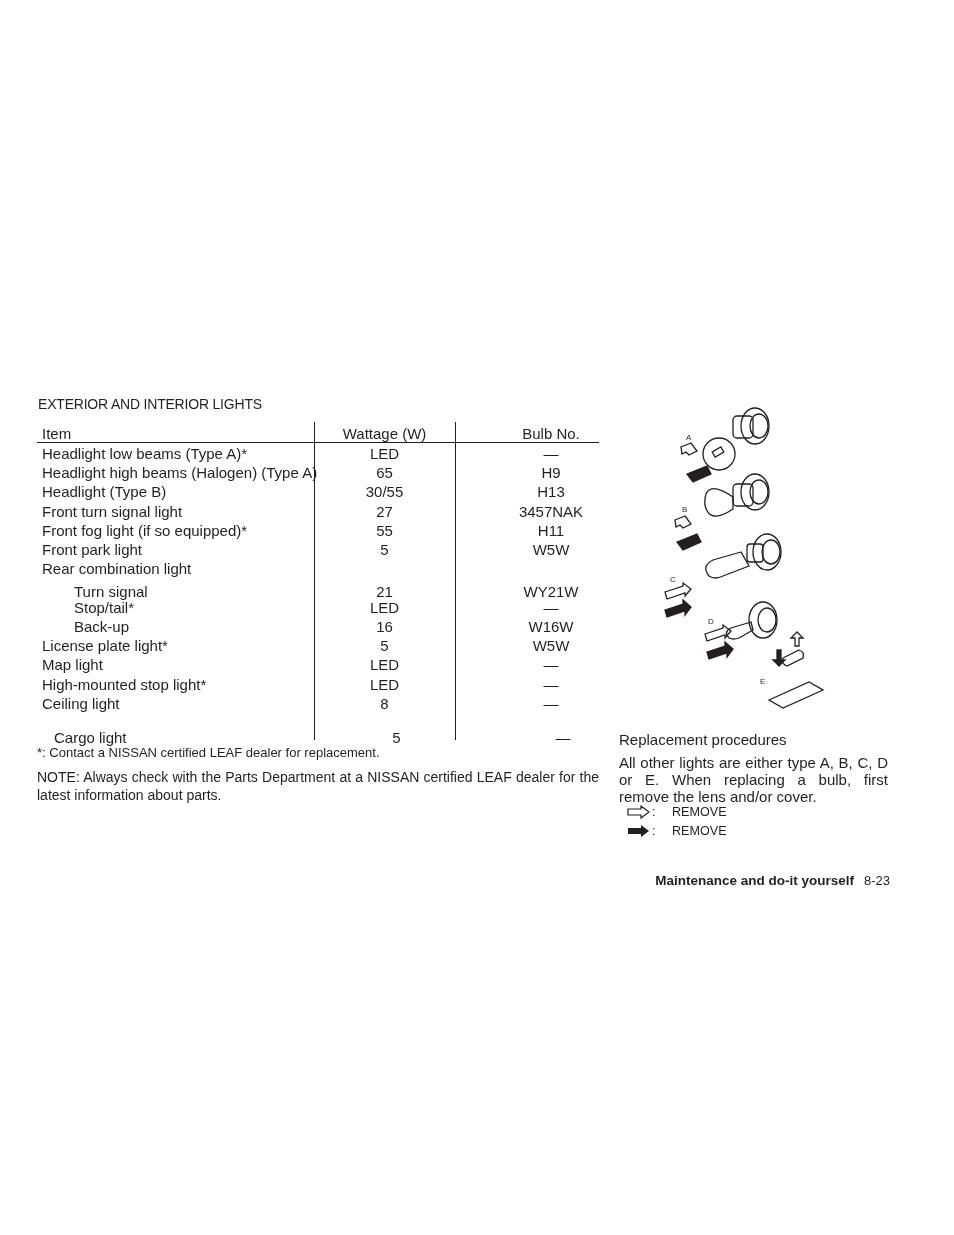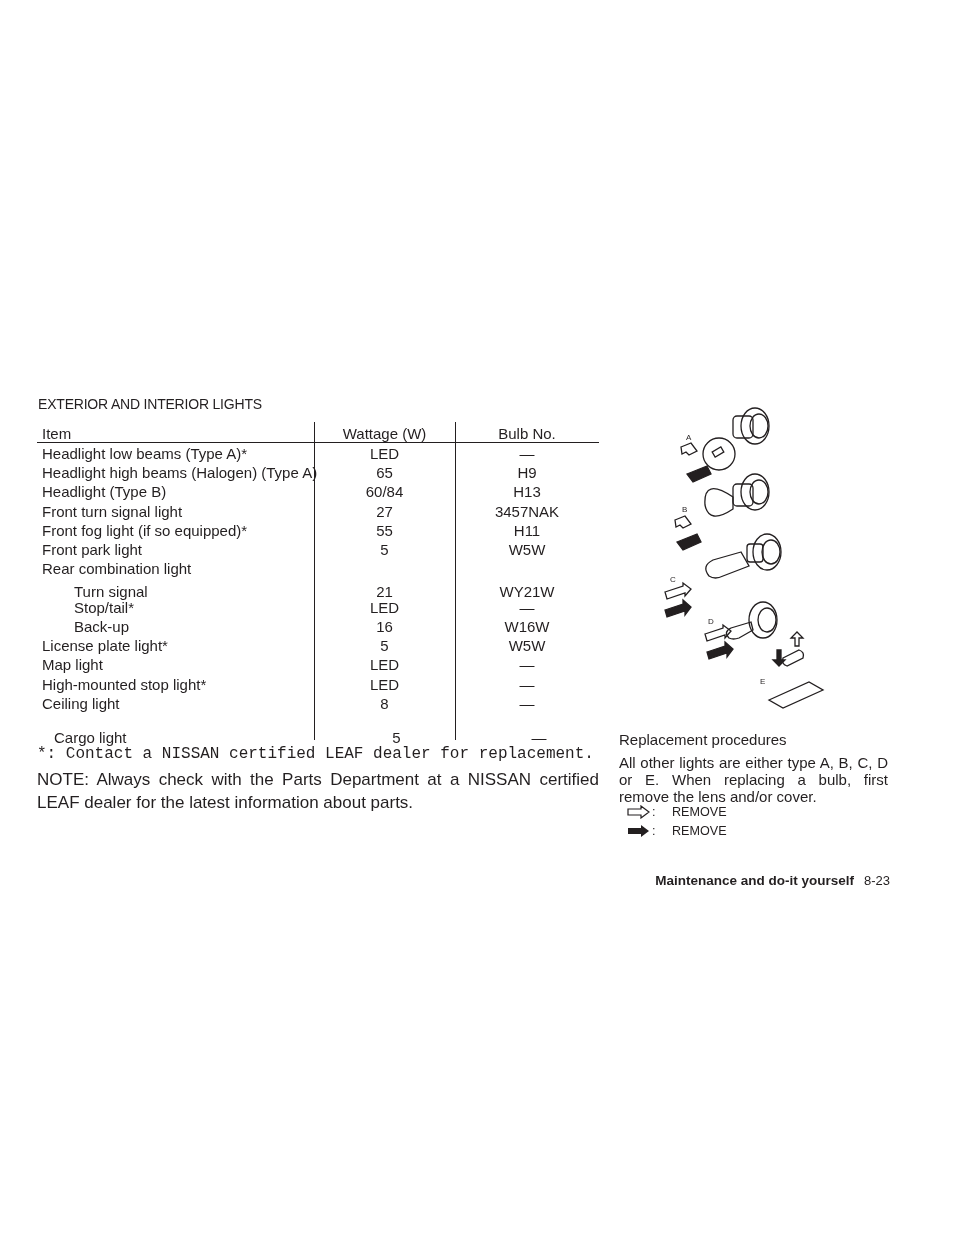--- a/index.html
+++ b/index.html
@@ -6,23 +6,23 @@
   body { width:954px; height:1235px; position:relative; overflow:hidden;
          font-family:"Liberation Sans", sans-serif; color:#231f20; }
   .heading { position:absolute; left:38px; top:396px; font-size:14px; letter-spacing:-0.2px; }
   .table { position:absolute; left:37px; top:422px; width:562px; font-size:15px; }
   .vline { position:absolute; width:1px; background:#231f20; }
   .hline { position:absolute; left:0; width:562px; height:1px; background:#231f20; top:20px; }
   .row { position:absolute; left:0; height:19px; width:562px; }
   .c-item { position:absolute; left:5px; white-space:nowrap; }
   .c-item.indent { left:37px; }
   .c-watt { position:absolute; left:277px; width:141px; text-align:center; }
-  .c-bulb { position:absolute; left:418px; width:144px; text-align:center; }
-  .footnote { position:absolute; left:37px; top:745px; font-size:16px;font-family:Liberation Mono, monospace; }
-  .note { position:absolute; left:37px; top:768px; width:562px; font-size:17px; line-height:23px; text-align:justify; }
+  .c-bulb { position:absolute; left:418px; width:144px; text-align:center;padding-left:24px; }
+  .footnote { position:absolute; left:37px; top:745px; font-size:13px; }
+  .note { position:absolute; left:37px; top:768px; width:562px; font-size:14px; line-height:18px; text-align:justify; }
   .figure { position:absolute; left:655px; top:402px; width:180px; height:310px; }
   .sub { position:absolute; left:619px; top:731px; font-size:15px; }
   .para { position:absolute; left:619px; top:754px; width:269px; font-size:15px; line-height:17px; text-align:justify; }
   .legend-row { position:absolute; left:627px; font-size:12.6px; height:16px; display:flex; align-items:center; }
   .legend-row svg { width:24px; height:14px; }
   .legend-row .colon { margin-left:1px; width:20px; }
   .footer { position:absolute; top:873px; right:64px; font-size:13.5px; }
   .footer b { font-weight:bold; }
   .footer .pg { margin-left:10px; font-size:13px; }
 </style>
@@ -46,21 +46,21 @@
         <span class="c-watt">LED</span>
         <span class="c-bulb">—</span>
       </div>
       <div class="row" style="top: 42.2px;">
         <span class="c-item">Headlight high beams (Halogen) (Type A)</span>
         <span class="c-watt">65</span>
         <span class="c-bulb">H9</span>
       </div>
       <div class="row" style="top: 61.4px;">
         <span class="c-item">Headlight (Type B)</span>
-        <span class="c-watt">60/84</span>
+        <span class="c-watt">30/55</span>
         <span class="c-bulb">H13</span>
       </div>
       <div class="row" style="top: 80.6px;">
         <span class="c-item">Front turn signal light</span>
         <span class="c-watt">27</span>
         <span class="c-bulb">3457NAK</span>
       </div>
       <div class="row" style="top: 99.8px;">
         <span class="c-item">Front fog light (if so equipped)*</span>
         <span class="c-watt">55</span>

